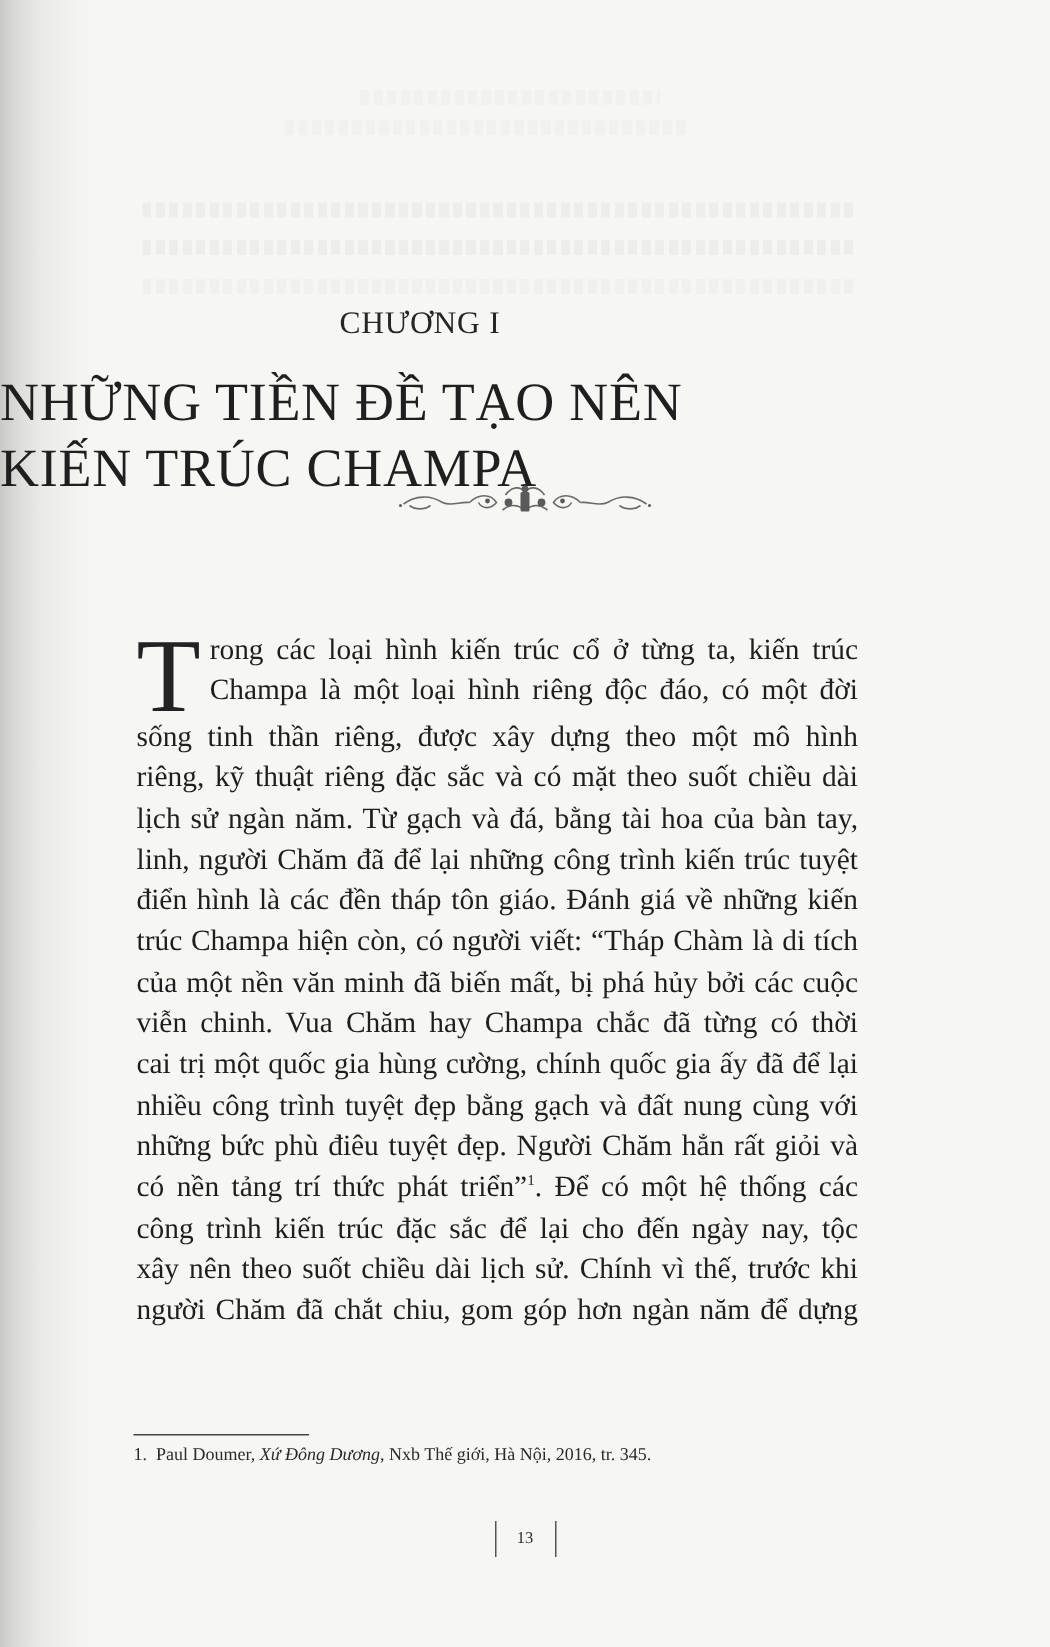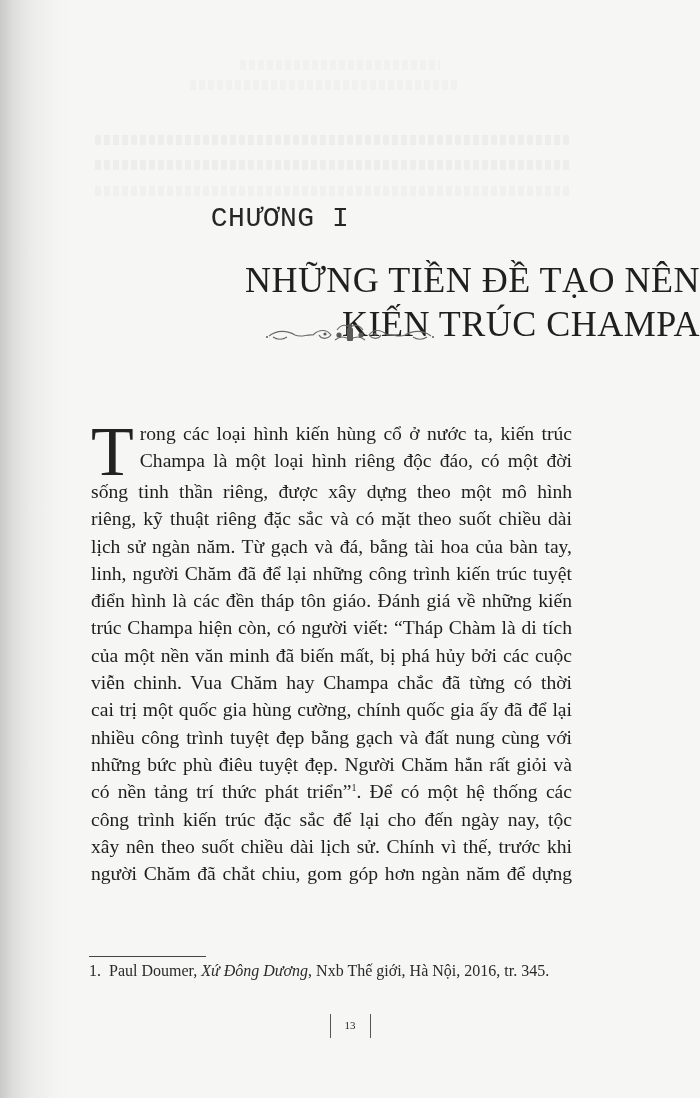--- a/index.html
+++ b/index.html
@@ -32,36 +32,35 @@
       position: absolute;
       left: 0; top: 0;
       width: 700px; height: 1098px;
     }
     .chapter-label {
       position: absolute;
       top: 203px;
       left: 0;
       width: 560px;
       text-align: center;
-      font-family: Liberation Mono, monospace;
-      font-size: 28px;
+      font-family: Liberation Serif, serif;
+      font-size: 21px;
       letter-spacing: 0.5px;
       color: #262626;
     }
     .chapter-title {
       position: absolute;
       top: 246px;
       left: 0;
       width: 700px;
-      text-align: right;
+      text-align: left;
       font-size: 36px;
       line-height: 44px;
       color: #1f1f1f;
       letter-spacing: 0.5px;
-      margin-top: 12px;
     }
     .ornament {
       position: absolute;
       top: 322px;
       left: 265px;
       width: 170px;
       height: 24px;
     }
     .body-text {
       position: absolute;
@@ -92,21 +91,21 @@
       top: 956px;
       left: 89px;
       width: 117px;
       height: 1px;
       background: #444;
     }
     .footnote {
       position: absolute;
       top: 962px;
       left: 89px;
-      font-size: 16px;
+      font-size: 12px;
       color: #2a2a2a;
       white-space: nowrap;
     }
     .footnote i { font-style: italic; }
     .page-number {
       position: absolute;
       top: 1014px;
       left: 0;
       width: 700px;
       text-align: center;
@@ -161,21 +160,21 @@
       <circle cx="96" cy="13" r="2.6"></circle>
       <circle cx="60" cy="12" r="1.6"></circle>
       <circle cx="110" cy="12" r="1.6"></circle>
       <circle cx="2" cy="15" r="1"></circle>
       <circle cx="168" cy="15" r="1"></circle>
     </g>
   </svg>
 
   <div class="body-text">
     <span class="drop-cap">T</span>
-    <span class="line">rong các loại hình kiến hùng cổ ở nước ta, kiến trúc</span>
+    <span class="line">rong các loại hình kiến trúc cổ ở từng ta, kiến trúc</span>
     <span class="line">Champa là một loại hình riêng độc đáo, có một đời</span>
     <span class="line" style="clear:both">sống tinh thần riêng, được xây dựng theo một mô hình</span>
     <span class="line">riêng, kỹ thuật riêng đặc sắc và có mặt theo suốt chiều dài</span>
     <span class="line">lịch sử ngàn năm. Từ gạch và đá, bằng tài hoa của bàn tay,</span>
     <span class="line">linh, người Chăm đã để lại những công trình kiến trúc tuyệt</span>
     <span class="line">điển hình là các đền tháp tôn giáo. Đánh giá về những kiến</span>
     <span class="line">trúc Champa hiện còn, có người viết: “Tháp Chàm là di tích</span>
     <span class="line">của một nền văn minh đã biến mất, bị phá hủy bởi các cuộc</span>
     <span class="line">viễn chinh. Vua Chăm hay Champa chắc đã từng có thời</span>
     <span class="line">cai trị một quốc gia hùng cường, chính quốc gia ấy đã để lại</span>

